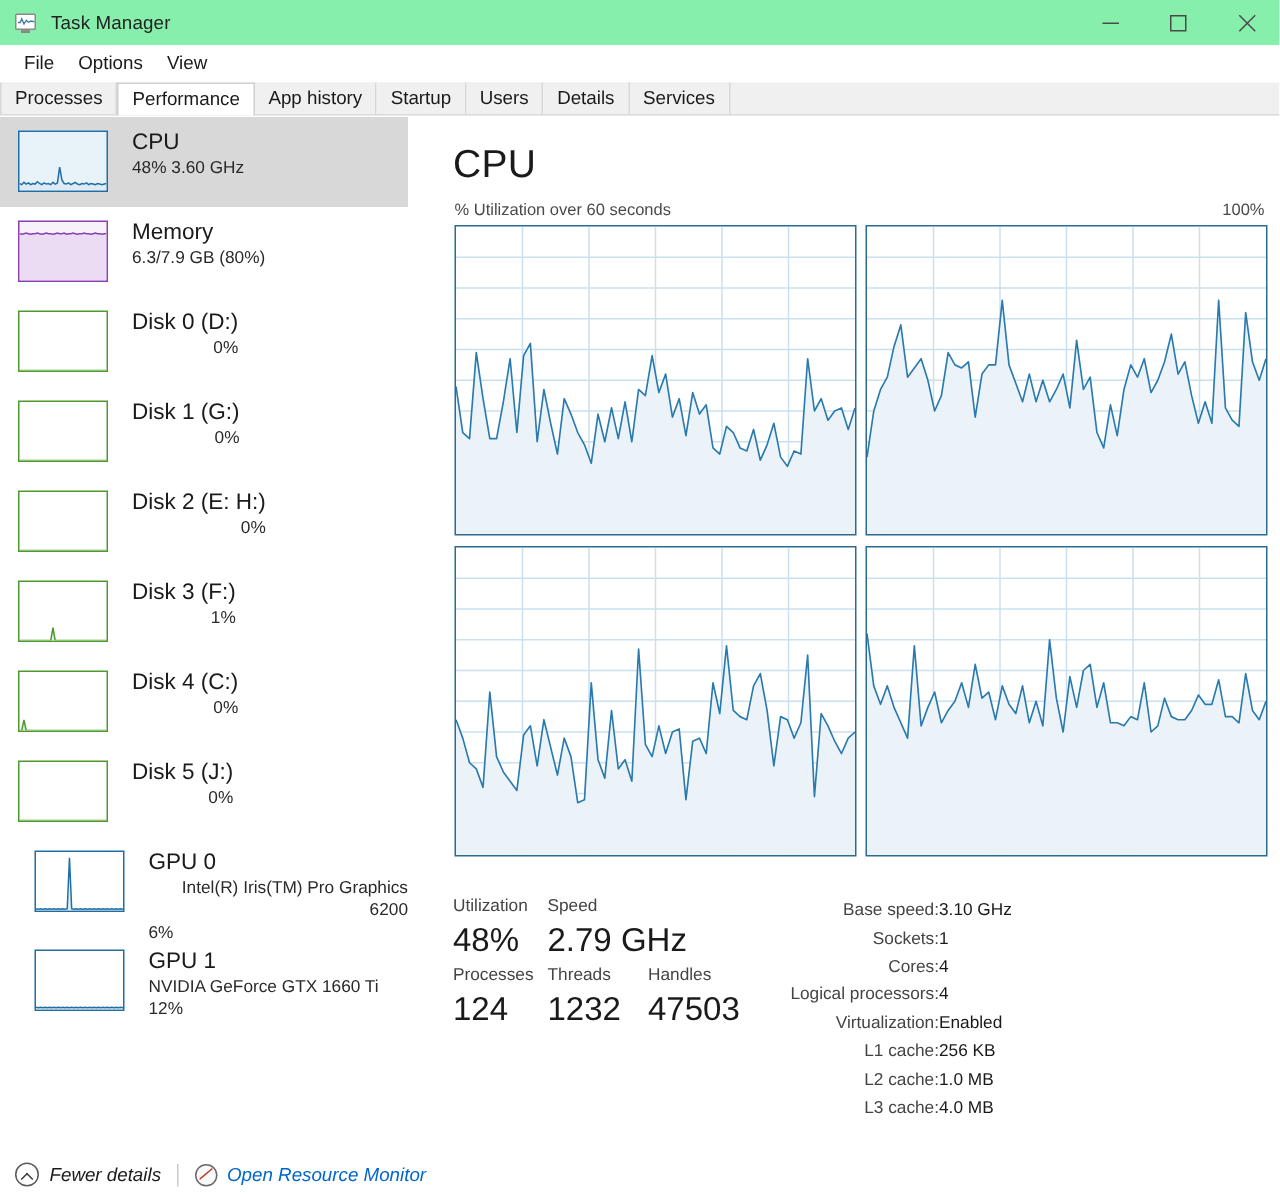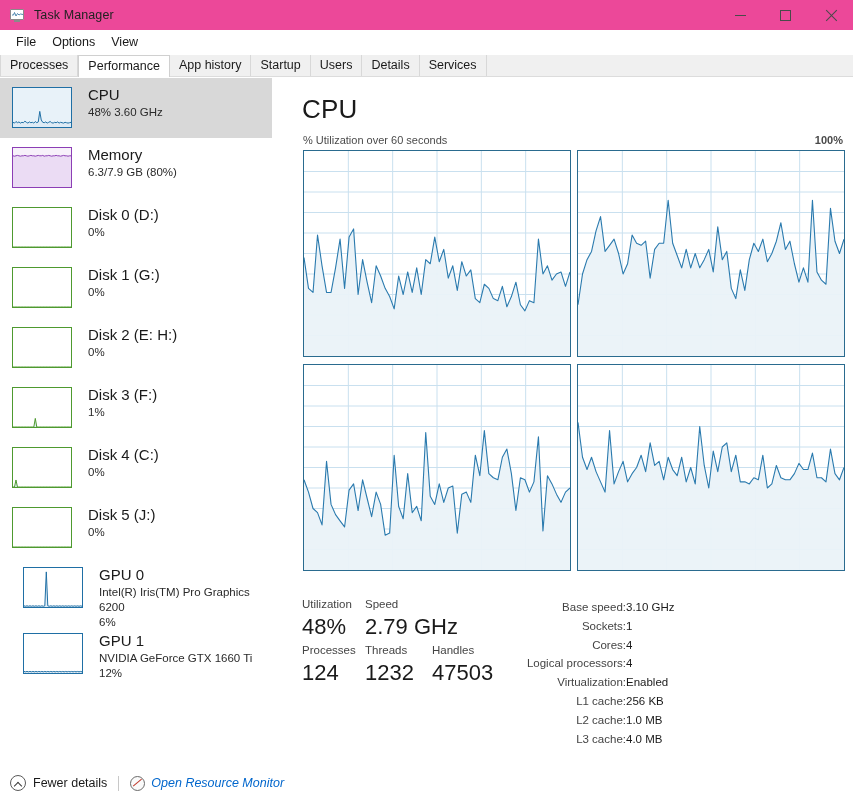--- a/index.html
+++ b/index.html
@@ -12,21 +12,21 @@
   }
   #app {
     position: relative;
     width: 853px; height: 797px;
     background: #ffffff;
   }
 
   
   .titlebar {
     position: absolute; left: 0; top: 0; width: 853px; height: 30px;
-    background: #ec4899;
+    background: #86efac;
     display: flex; align-items: center;
   }
   .titlebar-icon {
     margin-left: 9px; width: 17px; height: 17px;
     position: relative;
   }
   .tb-monitor {
     position: absolute; left: 1px; top: 2px;
     width: 14px; height: 11px;
     border: 1.4px solid #8a8a8a; border-radius: 1px;
@@ -130,20 +130,21 @@
   }
   .thumb svg { display: block; width: 100%; height: 100%; }
   .side-text { margin-left: 16px; padding-top: 1px; }
   .side-title {
     font-size: 15px; color: #1a1a1a; line-height: 19px;
     font-weight: normal;
   }
   .side-sub {
     font-size: 11.5px; color: #2a2a2a; line-height: 15px;
     margin-top: 1px;
+    text-align: right;
   }
   .side-sub2 {
     font-size: 11.5px; color: #2a2a2a; line-height: 15px;
   }
 
   
   .main {
     position: absolute; left: 272px; top: 78px;
     width: 581px; height: 690px;
     background: #ffffff;
@@ -156,21 +157,21 @@
   .main-model {
     position: absolute; right: 10px; top: 25px;
     font-size: 14.5px; color: #1a1a1a;
   }
   .axis-left {
     position: absolute; left: 31px; top: 56px;
     font-size: 11px; color: #4a4a4a;
   }
   .axis-right {
     position: absolute; right: 10px; top: 56px;
-    font-size: 11px; color: #4a4a4a; font-weight: bold;
+    font-size: 11px; color: #4a4a4a;
   }
 
   
   .graphs {
     position: absolute; left: 31px; top: 72px;
     width: 542px; height: 430px;
     display: grid;
     grid-template-columns: 268px 268px;
     grid-template-rows: 207px 207px;
     gap: 7px 6px;
@@ -225,21 +226,21 @@
     border: 1.2px solid #5a5a5a;
     position: relative;
     margin-right: 7px;
   }
   .chev-circle:before {
     content: ""; position: absolute; left: 4px; top: 6.5px;
     width: 5px; height: 5px;
     border-left: 1.3px solid #3a3a3a; border-top: 1.3px solid #3a3a3a;
     transform: rotate(45deg);
   }
-  .fewer-label { font-size: 12.5px; color: #1a1a1a; }
+  .fewer-label { font-size: 12.5px; color: #1a1a1a; font-style: italic; }
   .foot-sep {
     width: 1px; height: 15px; background: #c8c8c8; margin: 0 11px;
   }
   .res-mon { display: flex; align-items: center; cursor: pointer; }
   .resmon-icon {
     width: 15px; height: 15px; border-radius: 50%;
     border: 1.4px solid #6a6a6a;
     position: relative; margin-right: 6px;
     background: #fafafa;
   }

